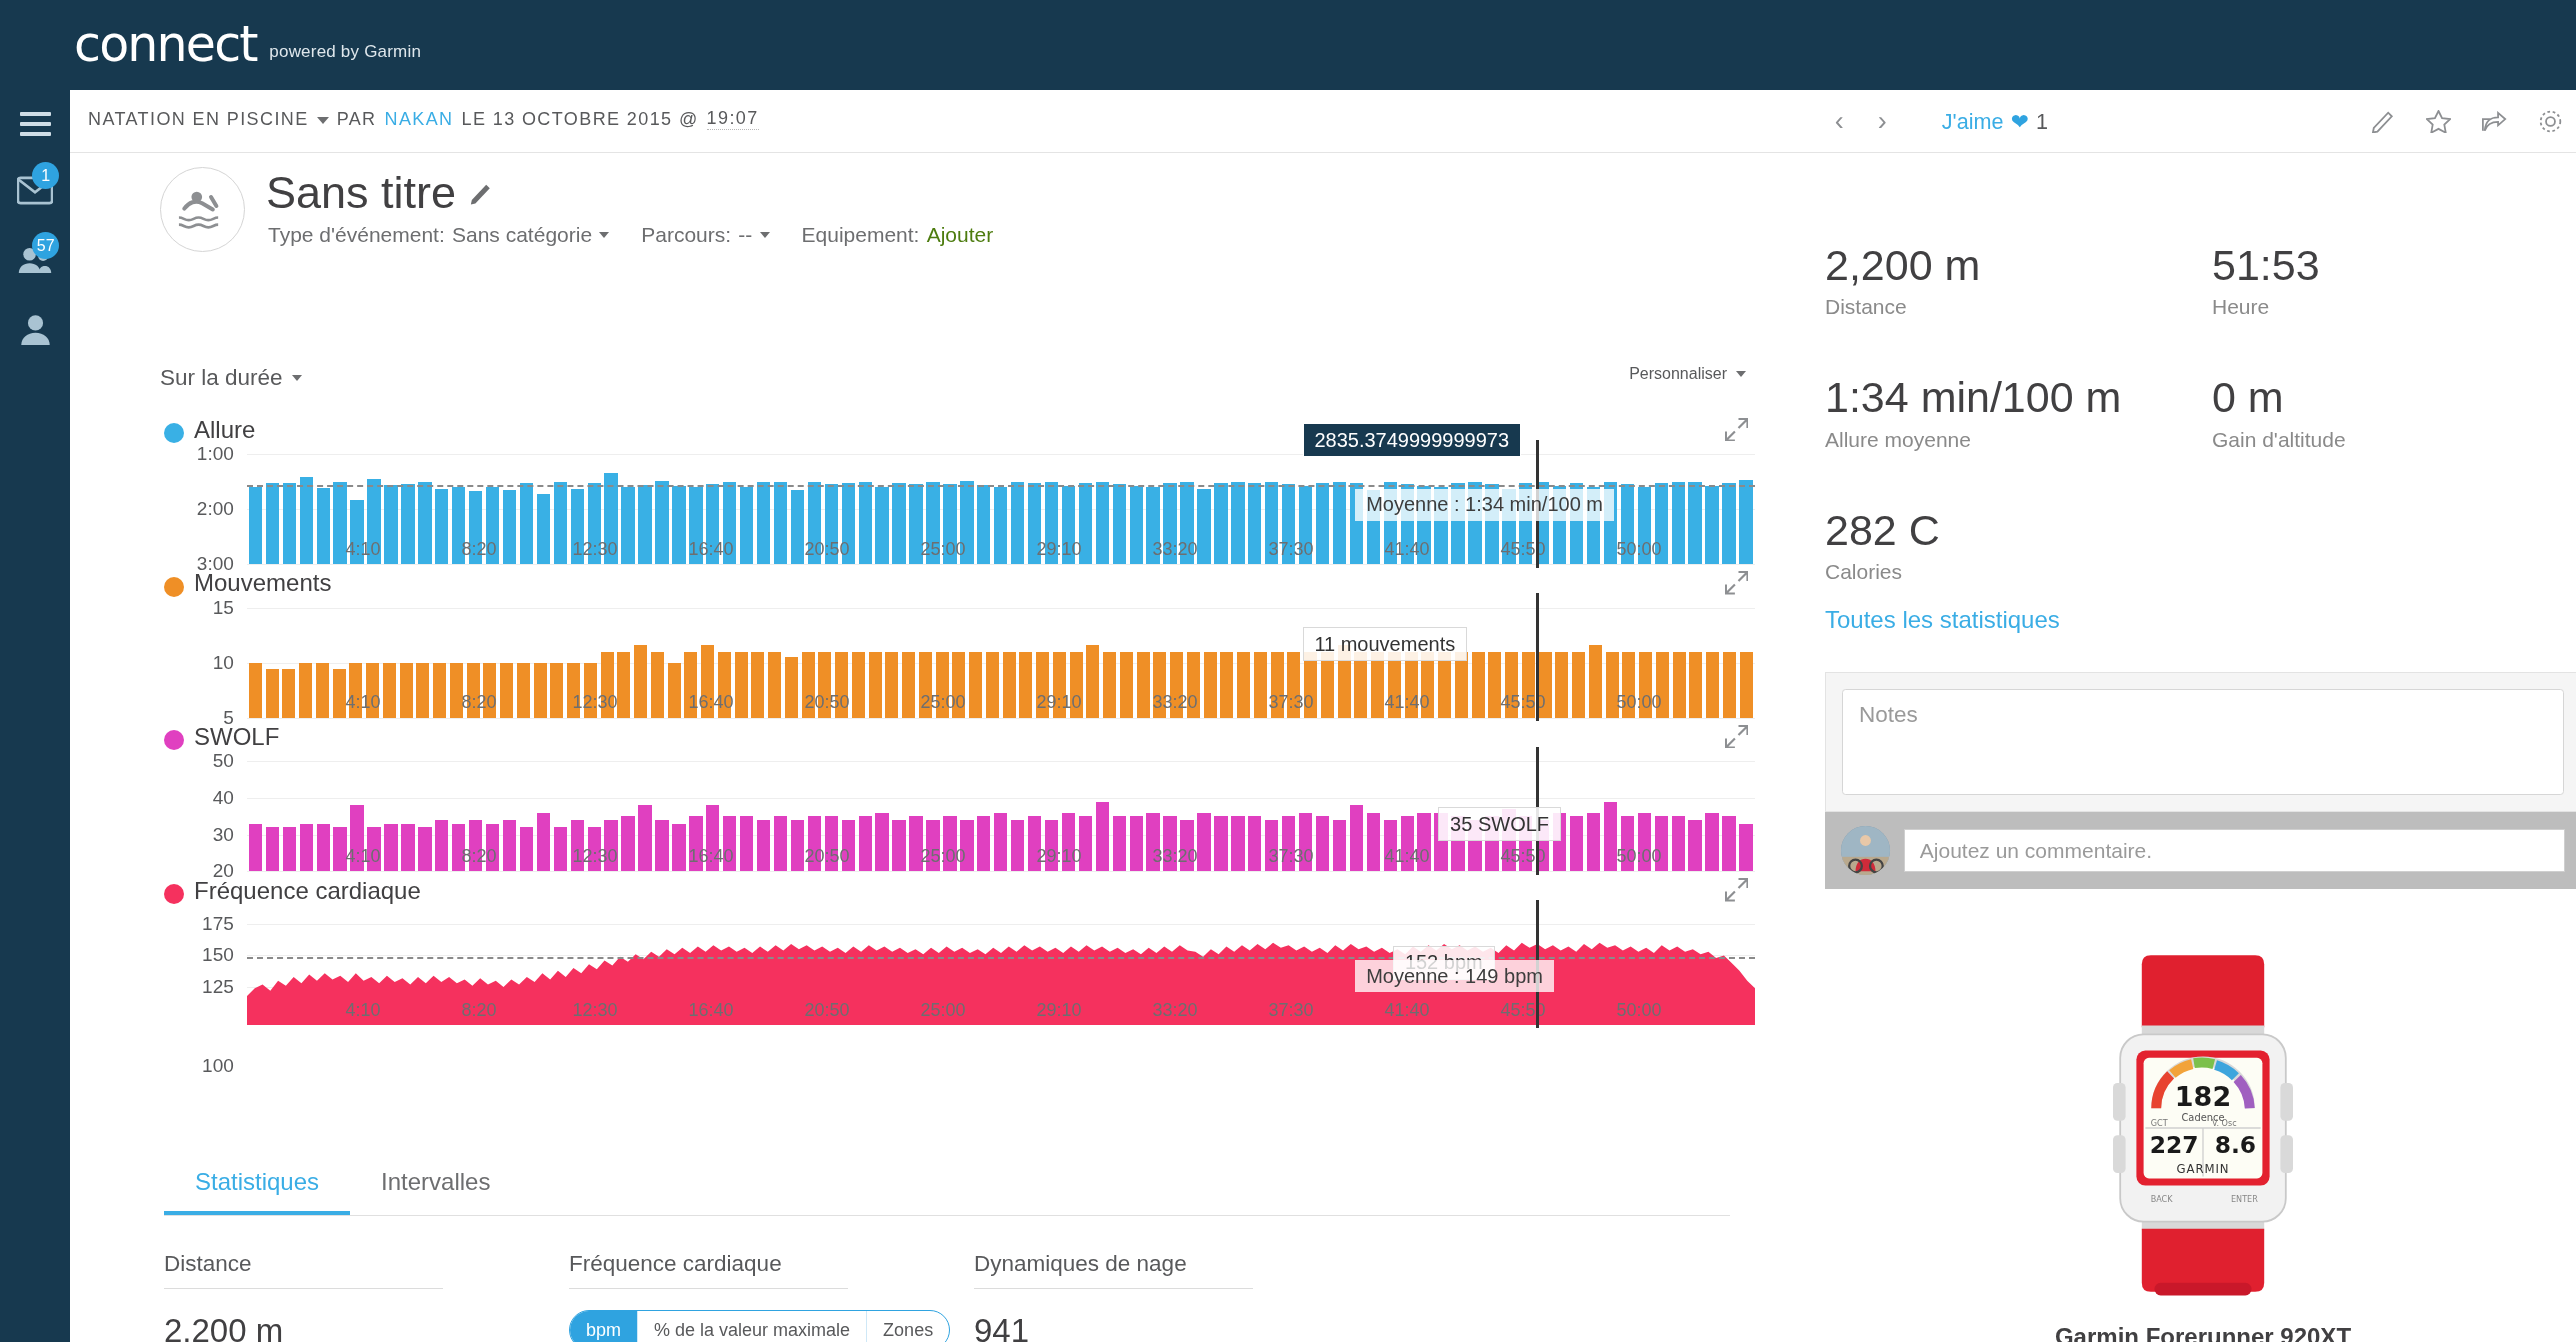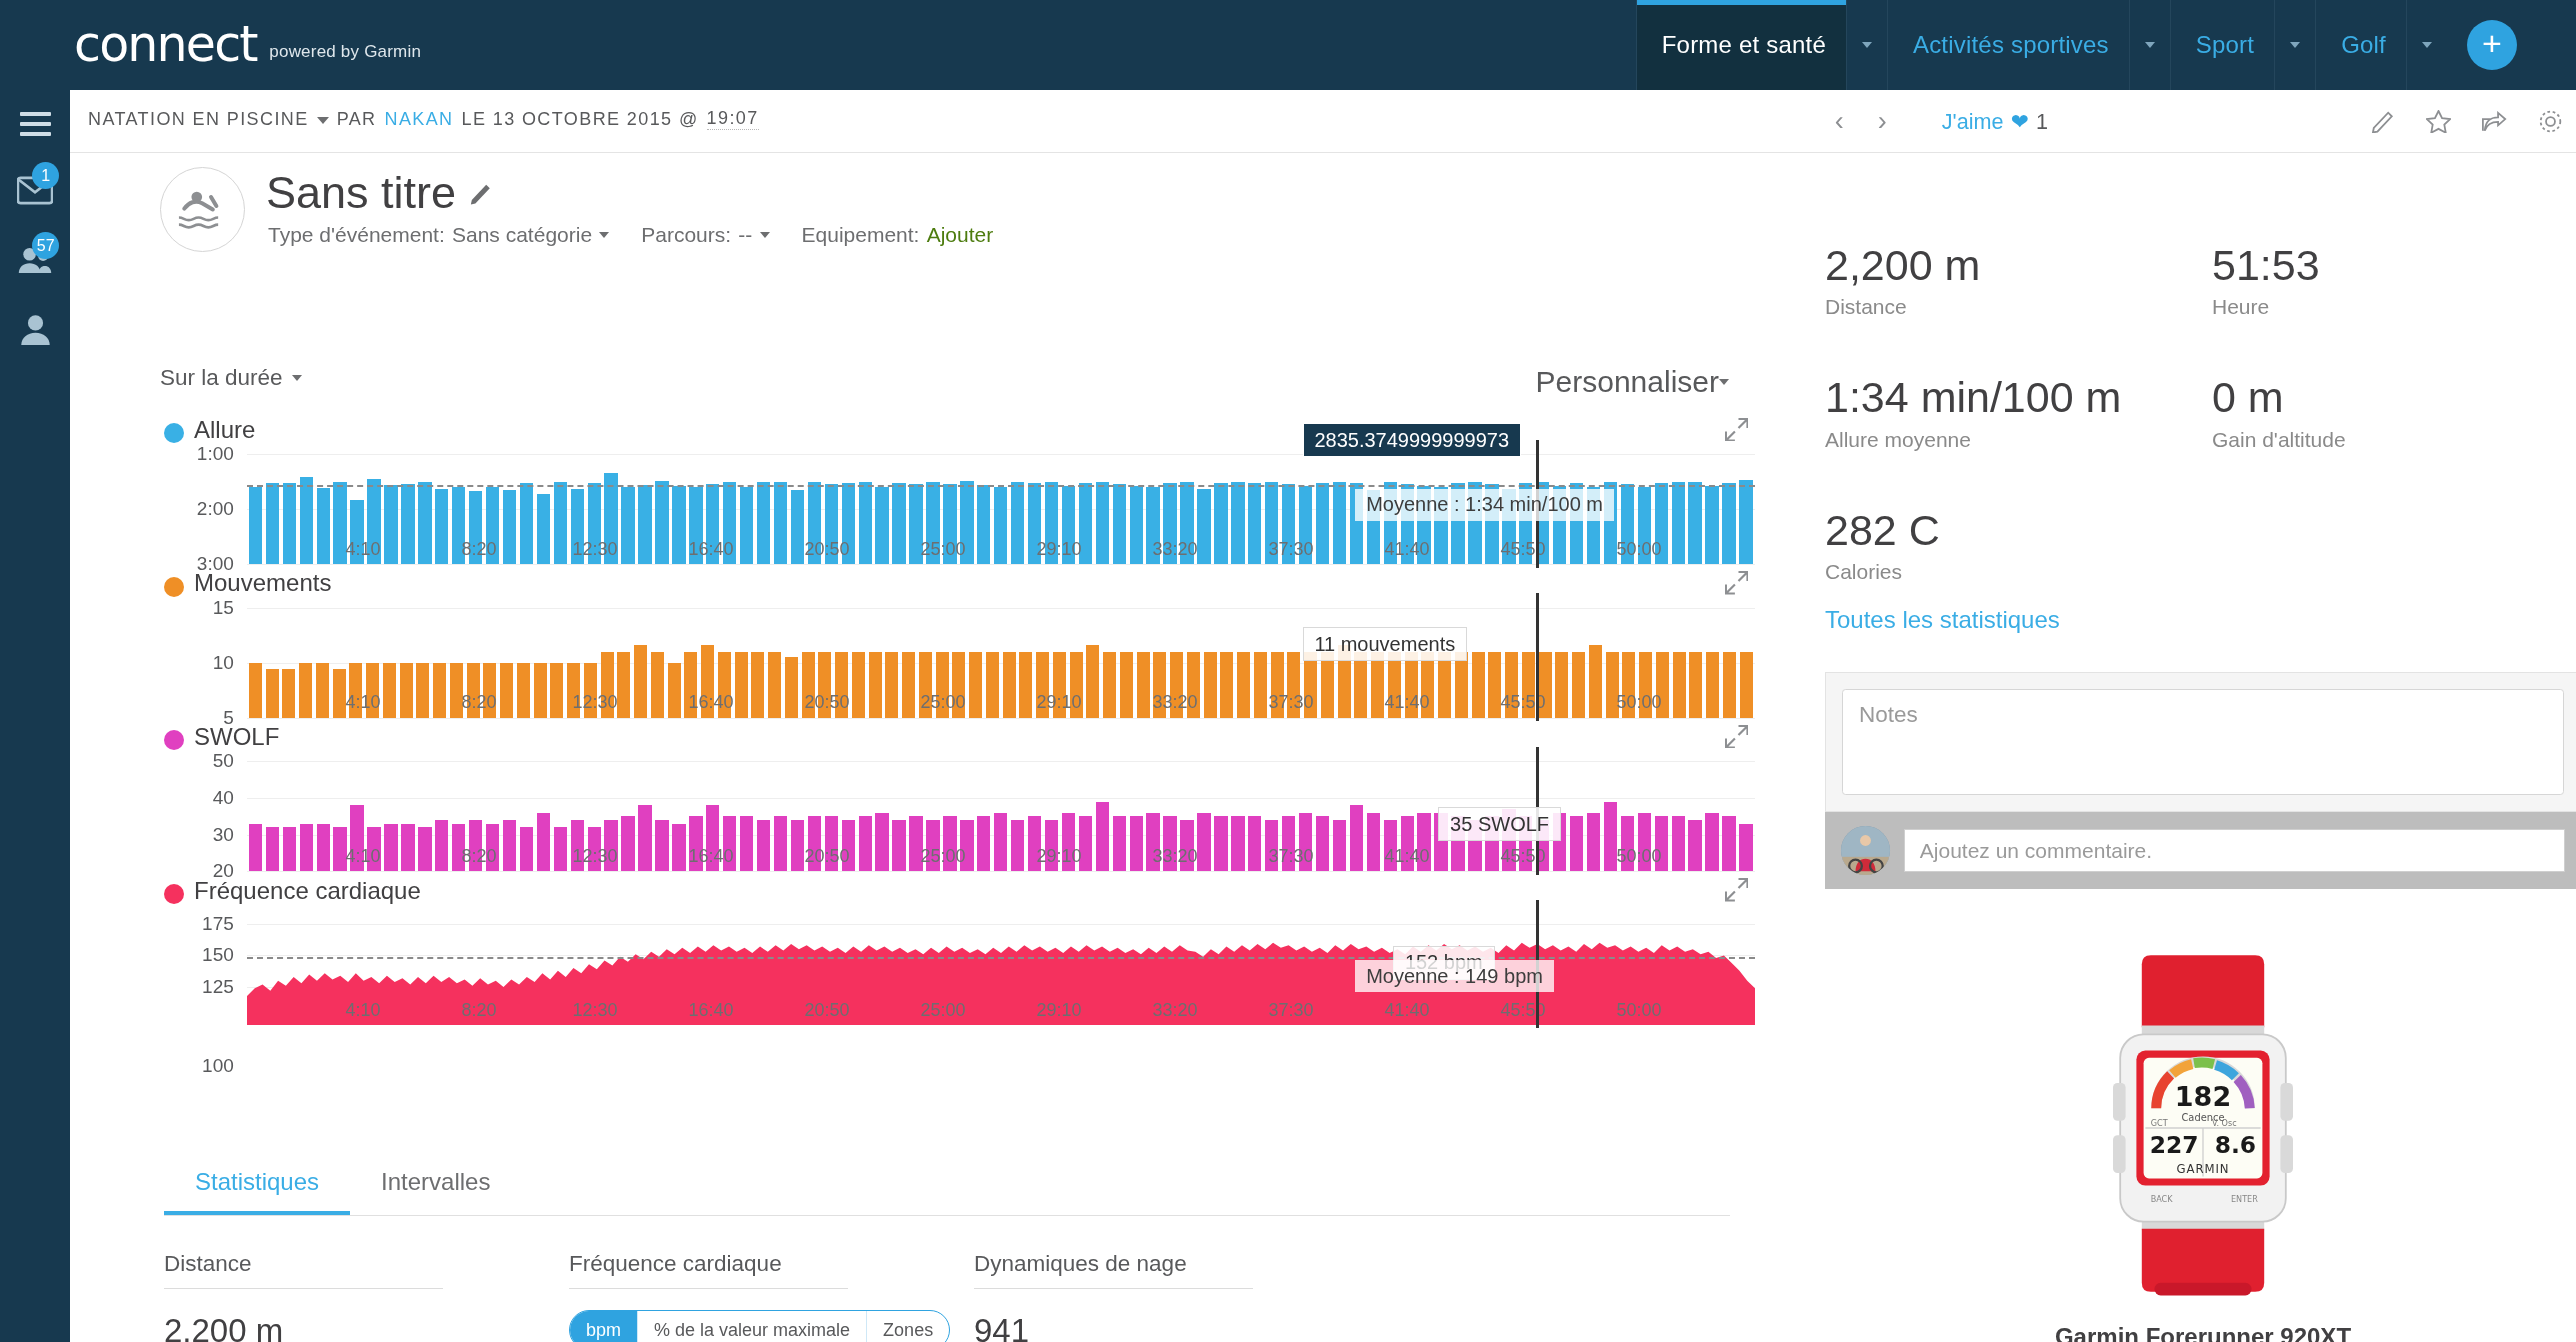--- a/index.html
+++ b/index.html
@@ -104,21 +104,21 @@
     position:absolute; left:198px; top:70px; display:flex; align-items:center; gap:32px;
     font-size:21px; color:#6d6e70; white-space:nowrap;
   }
   .meta-item { display:flex; align-items:center; gap:7.2px; }
   .meta-caret { width:0;height:0;border-left:5.4px solid transparent;border-right:5.4px solid transparent;border-top:6.3px solid #6d6e70; }
   .meta-link { color:#4d7c0f; }
 
   
   .chart-controls { position:absolute; left:0; top:270px; width:1692px; height:45px; }
   .ctrl-left { position:absolute; left:90px; top:5.4px; font-size:22.5px; color:#58595b; display:flex; align-items:center; gap:9px; }
-  .ctrl-right { position:absolute; right:33px; top:5.4px; font-size:30px; color:#58595b; display:flex; align-items:center; gap:0; }
+  .ctrl-right { position:absolute; right:16px; top:5.4px; font-size:16px; color:#58595b; display:flex; align-items:center; gap:9px; }
 
   
   .charts { position:absolute; left:0; top:324px; width:1710px; }
   .chart-block { position:relative; margin-bottom:3.6px; }
   .chart-head { position:relative; height:40px; }
   .chart-dot { position:absolute; left:94px; top:9px; width:20px; height:20px; border-radius:50%; }
   .chart-name { position:absolute; left:124px; top:1.8px; font-size:24px; color:#414042; }
   .expand-ic { position:absolute; right:32px; top:3.6px; width:23.4px; height:23.4px; }
   .expand-ic svg { display:block; }
 
@@ -179,51 +179,20 @@
 <body>
 
 <div class="app">
 
   <div class="topbar">
     <div class="logo-wrap">
       <div class="logo-text">connect</div>
       <div class="logo-sub">powered by Garmin</div>
     </div>
 
-    <div class="nav">
-      <div class="nav-item active">
-        <div class="nav-label">Forme et santé</div>
-      </div>
-      <div class="nav-caret">
-          <i class="caret-sm"></i>
-        </div>
-
-      <div class="nav-item">
-        <div class="nav-label">Activités sportives</div>
-      </div>
-      <div class="nav-caret">
-          <i class="caret-sm"></i>
-        </div>
-
-      <div class="nav-item">
-        <div class="nav-label">Sport</div>
-      </div>
-      <div class="nav-caret">
-          <i class="caret-sm"></i>
-        </div>
-
-      <div class="nav-item">
-        <div class="nav-label">Golf</div>
-      </div>
-      <div class="nav-caret">
-          <i class="caret-sm"></i>
-        </div>
-
-      <div class="plus-btn">+</div>
-    </div>
   </div>
 
   <div class="rail">
     <div class="rail-icon hamburger">
       <span></span>
       <span></span>
       <span></span>
     </div>
 
     <div class="rail-item" style="margin-top:65px;">

